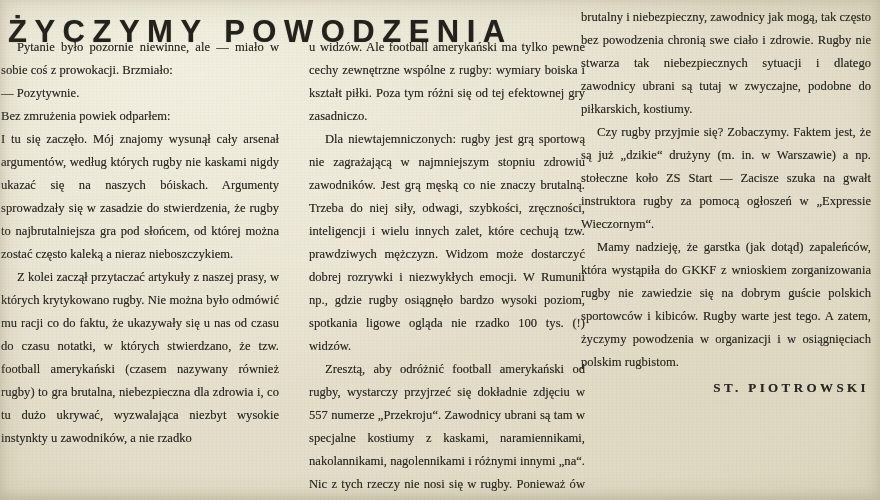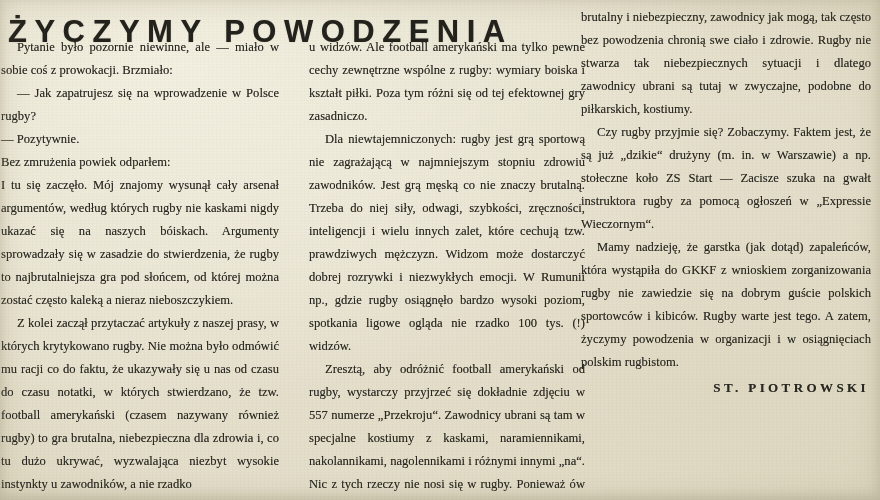--- a/index.html
+++ b/index.html
@@ -99,21 +99,20 @@
 </style>
 </head>
 <body>
 
 <div id="page">
 
   <h1 id="headline">ŻYCZYMY POWODZENIA</h1>
 
   <div id="col1" class="col">
     <p>Pytanie było pozornie niewinne, ale — miało w sobie coś z prowokacji. Brzmiało:</p>
-    <p>— Jak zapatrujesz się na wprowadzenie w Polsce rugby?</p>
     <p class="noindent">— Pozytywnie.</p>
     <p class="noindent">Bez zmrużenia powiek odparłem:</p>
     <p class="noindent">I tu się zaczęło. Mój znajomy wysunął cały arsenał argumentów, według których rugby nie kaskami nigdy ukazać się na naszych bóiskach. Argumenty sprowadzały się w zasadzie do stwierdzenia, że rugby to najbrutalniejsza gra pod słońcem, od której można zostać często kaleką a nieraz nieboszczykiem.</p>
     <p>Z kolei zaczął przytaczać artykuły z naszej prasy, w których krytykowano rugby. Nie można było odmówić mu racji co do faktu, że ukazywały się u nas od czasu do czasu notatki, w których stwierdzano, że tzw. football amerykański (czasem nazywany również rugby) to gra brutalna, niebezpieczna dla zdrowia i, co tu dużo ukrywać, wyzwalająca niezbyt wysokie instynkty u zawodników, a nie rzadko</p>
   </div>
 
   <div id="col2" class="col">
     <p class="noindent">u widzów. Ale football amerykański ma tylko pewne cechy zewnętrzne wspólne z rugby: wymiary boiska i kształt piłki. Poza tym różni się od tej efektownej gry zasadniczo.</p>
     <p>Dla niewtajemniczonych: rugby jest grą sportową nie zagrażającą w najmniejszym stopniu zdrowiu zawodników. Jest grą męską co nie znaczy brutalną. Trzeba do niej siły, odwagi, szybkości, zręczności, inteligencji i wielu innych zalet, które cechują tzw. prawdziwych mężczyzn. Widzom może dostarczyć dobrej rozrywki i niezwykłych emocji. W Rumunii np., gdzie rugby osiągnęło bardzo wysoki poziom, spotkania ligowe ogląda nie rzadko 100 tys. (!) widzów.</p>
     <p>Zresztą, aby odróżnić football amerykański od rugby, wystarczy przyjrzeć się dokładnie zdjęciu w 557 numerze „Przekroju“. Zawodnicy ubrani są tam w specjalne kostiumy z kaskami, naramiennikami, nakolannikami, nagolennikami i różnymi innymi „na“. Nic z tych rzeczy nie nosi się w rugby. Ponieważ ów football jest rzeczywiście</p>

